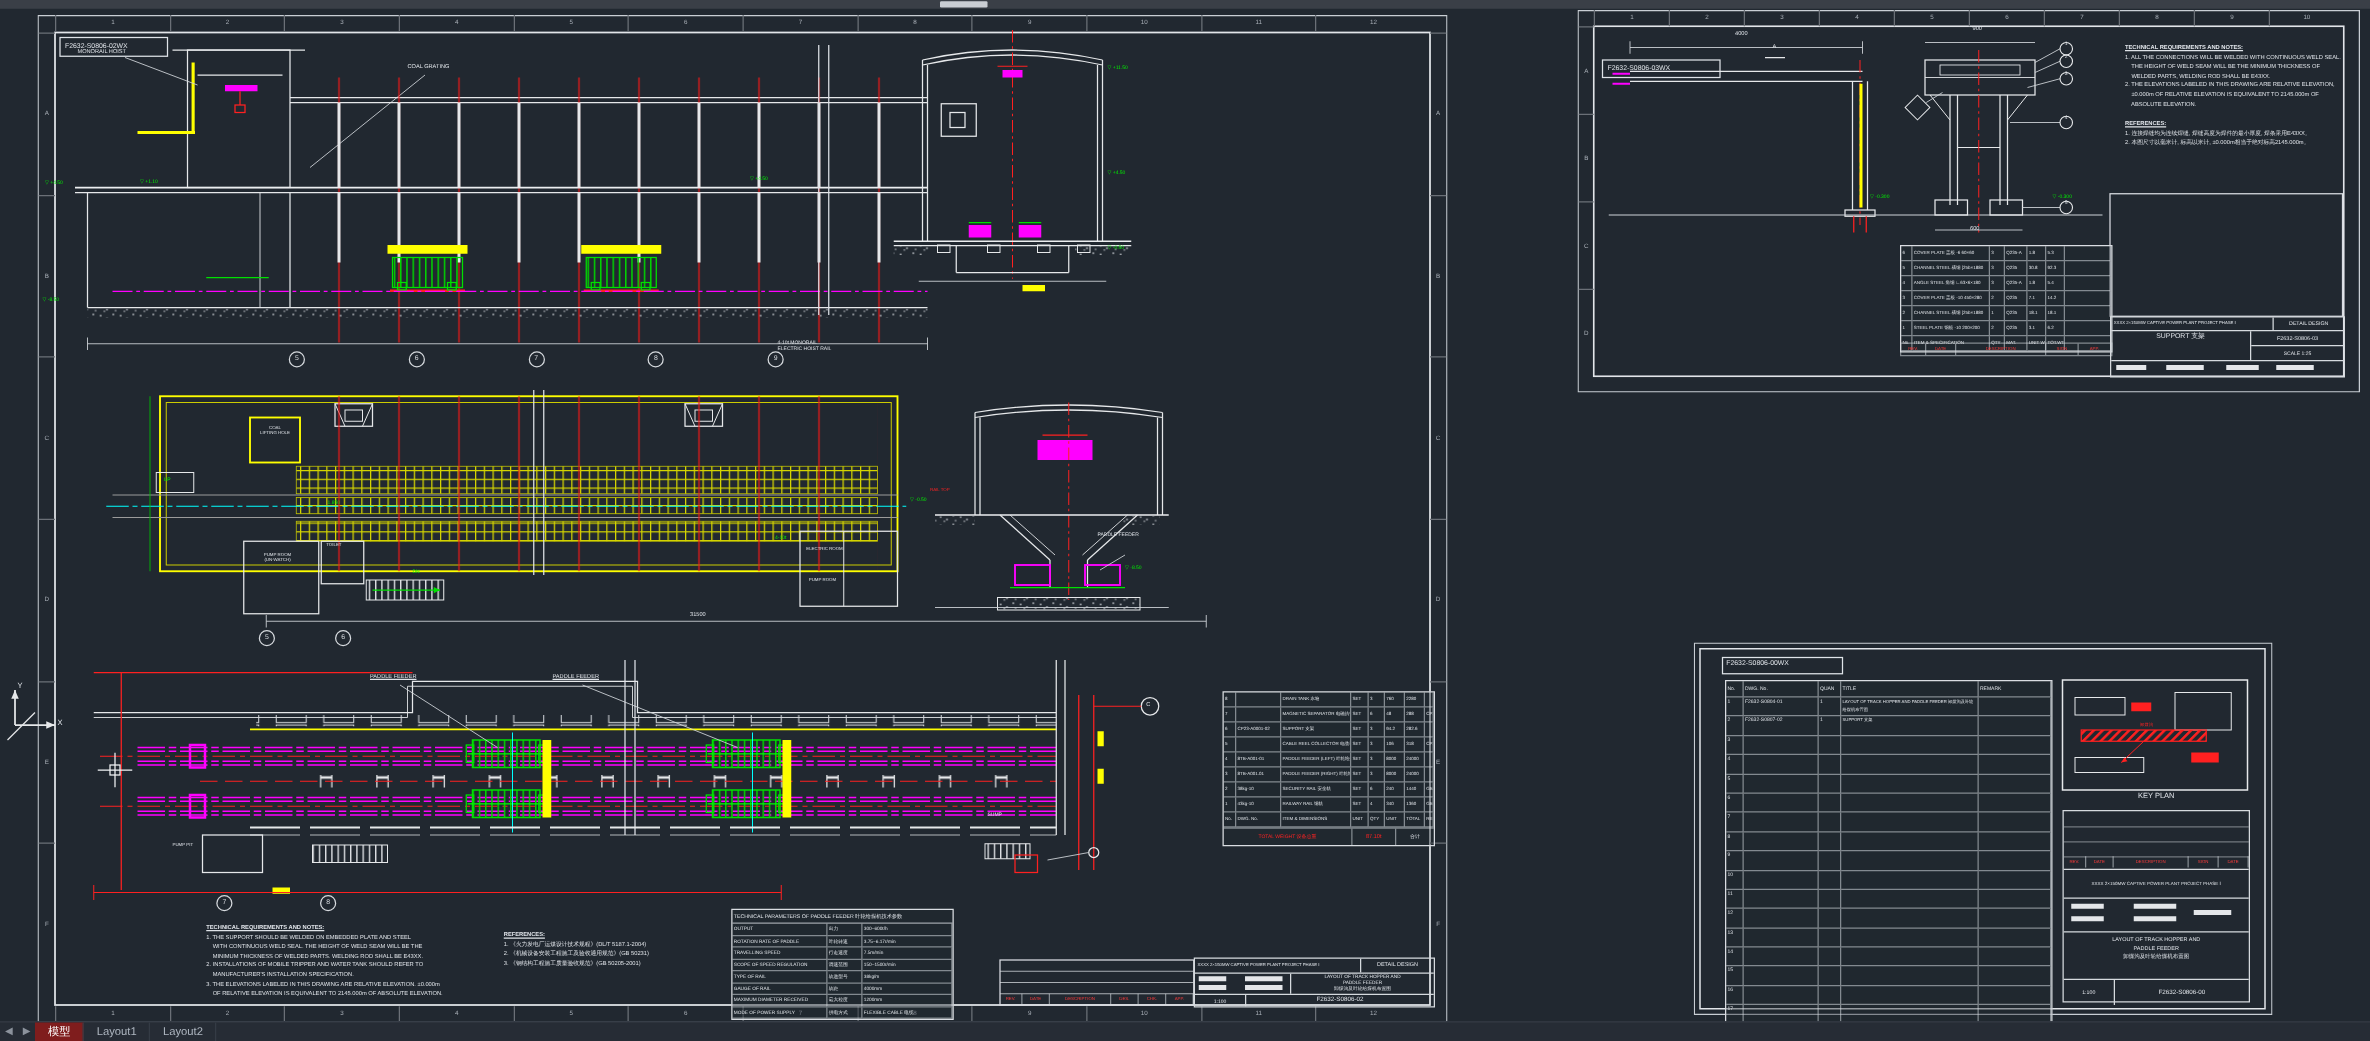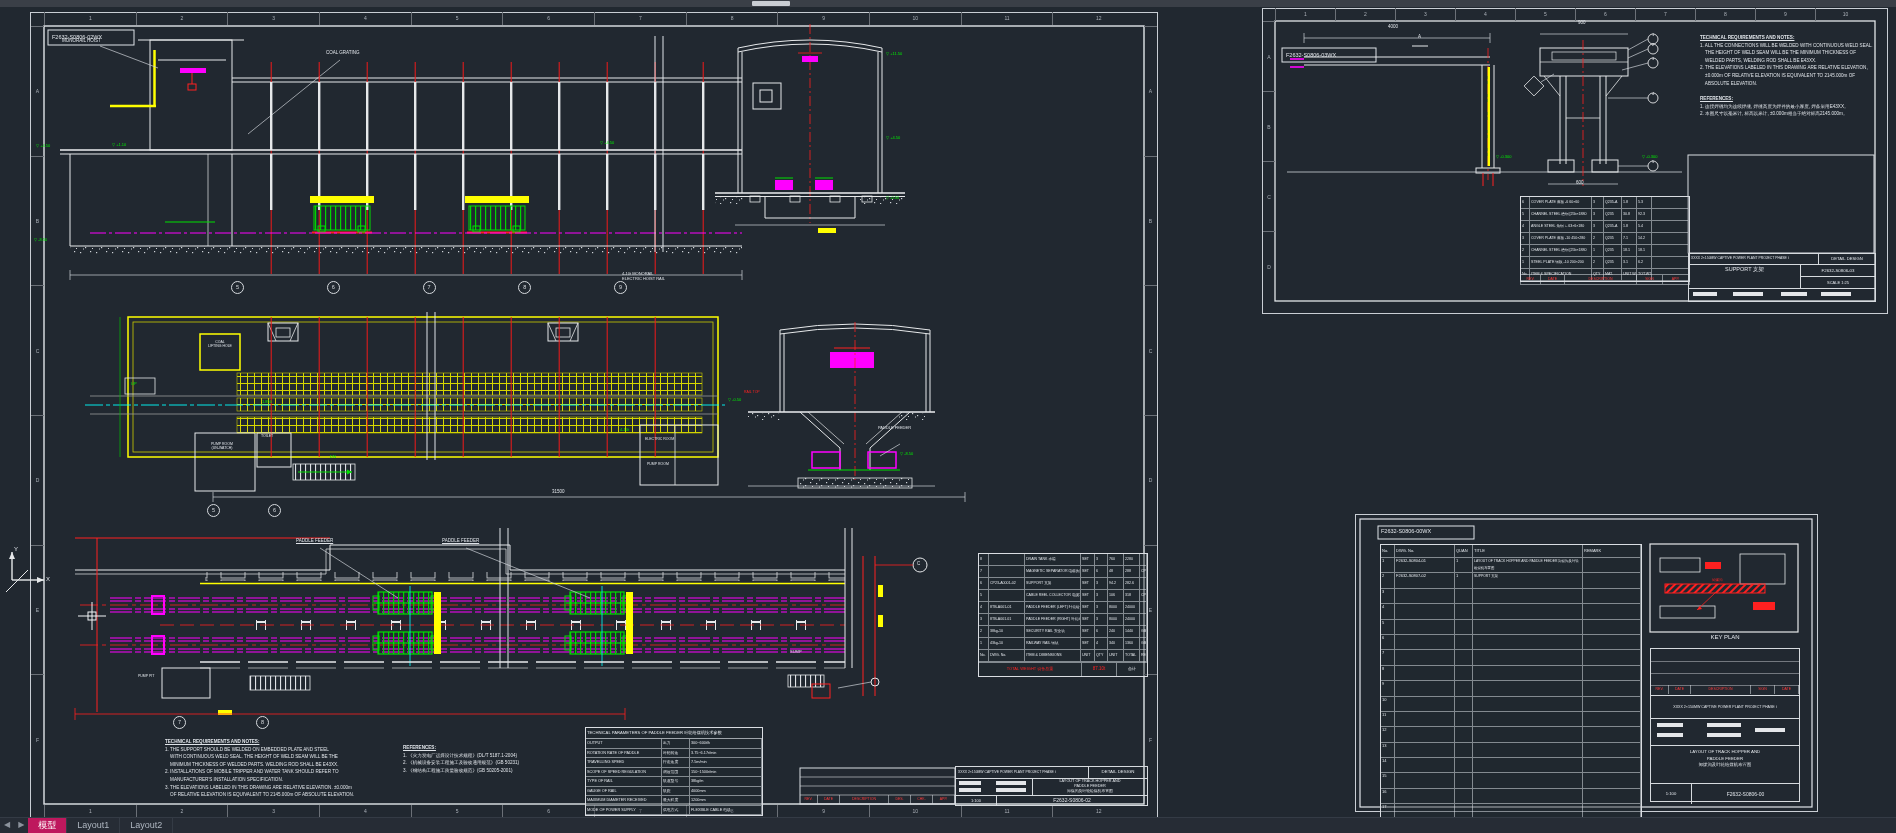--- a/index.html
+++ b/index.html
@@ -33,21 +33,21 @@
      font-size:4px;line-height:6.8px;height:14.4px;overflow:hidden;padding-left:1px;color:#dfe3e8;}
   .li-head span{height:12px;line-height:12px;}
   .note-line{font-size:4.6px;line-height:7.6px;color:#dfe3e8;white-space:pre;}
   .cellgrid{position:absolute;border:1px solid #d6dade;}
   .revrow{display:grid;height:9px;}
   .revrow span{border-right:1px solid rgba(214,218,224,.55);font-size:3.5px;color:#ff3b3b;line-height:9px;text-align:center;overflow:hidden;}
   
   #tabbar{position:absolute;left:0;bottom:0;width:1896px;height:15px;background:#262c35;border-top:1px solid #343b45;display:flex;align-items:stretch;}
   #tabbar .nav{color:#8b929c;font-size:8px;line-height:14px;padding:0 4px;cursor:default;}
   .tab{font-size:9px;line-height:14px;padding:0 10px;color:#aeb6c0;border-right:1px solid #343b45;}
-  .tab.active{background:#be185d;color:#ffffff;}
+  .tab.active{background:#7f1d1d;color:#ffffff;}
 </style>
 </head>
 <body>
 
 <div id="screen">
 
   <div class="abs" style="left:0;top:0;width:1896px;height:7px;background:#3a3f47;"></div>
   <div class="abs" style="left:752px;top:1px;width:38px;height:5px;background:#c9cdd3;border-radius:1px;"></div>
 
   <svg class="abs" style="left:30px;top:12px" width="1128" height="806" viewBox="0 0 1128 806">

